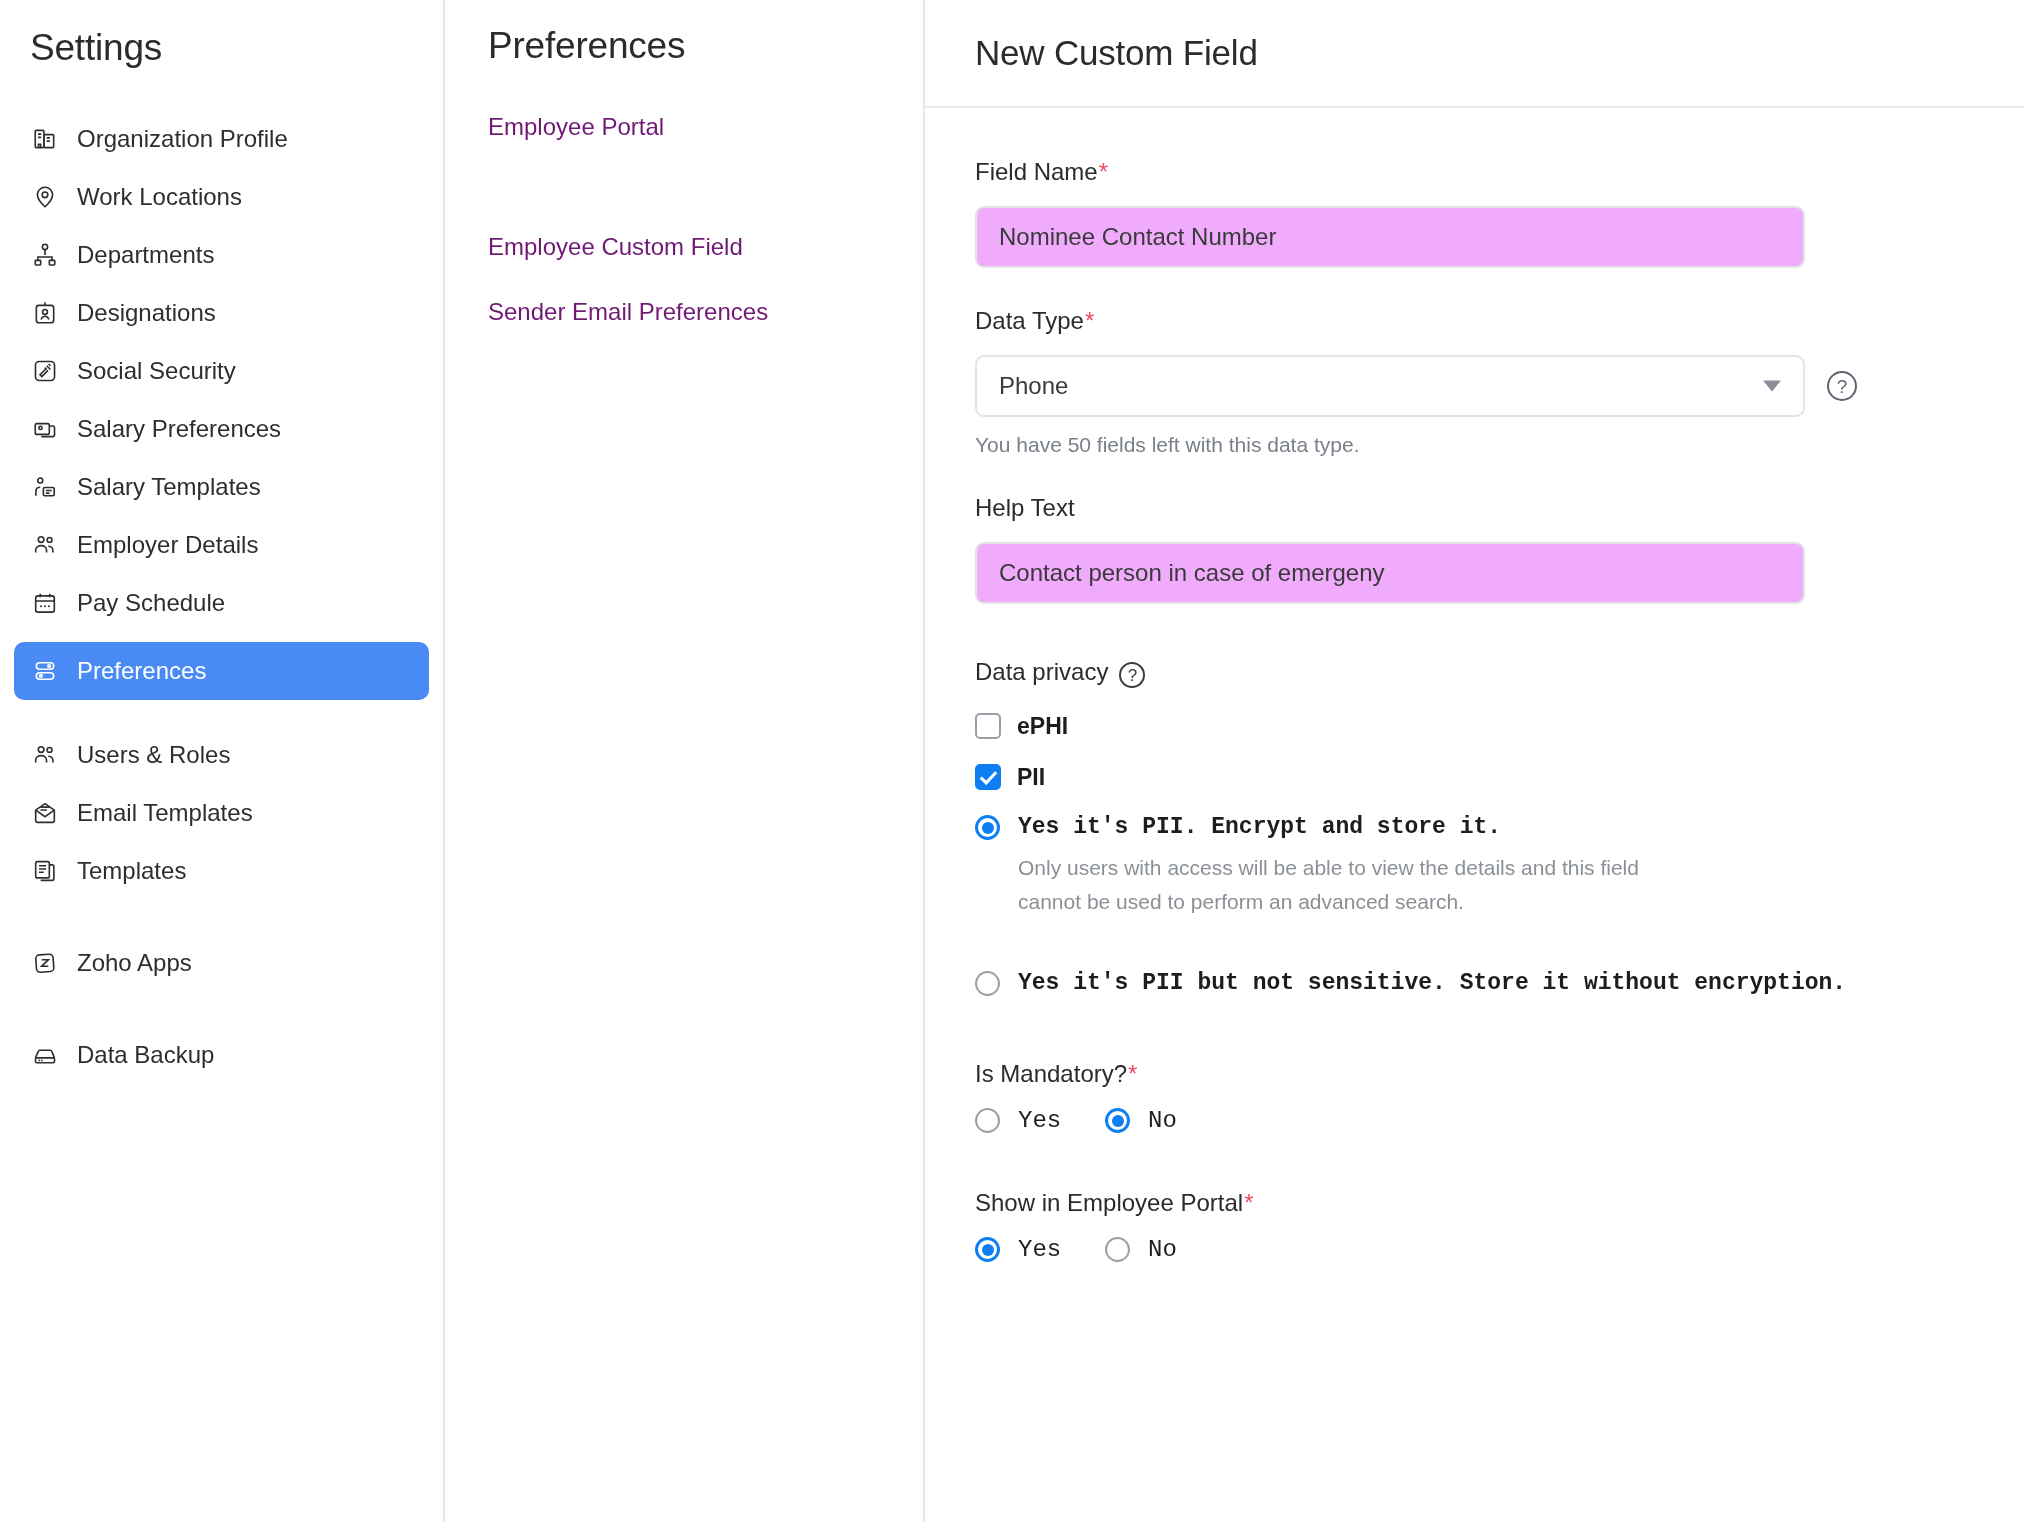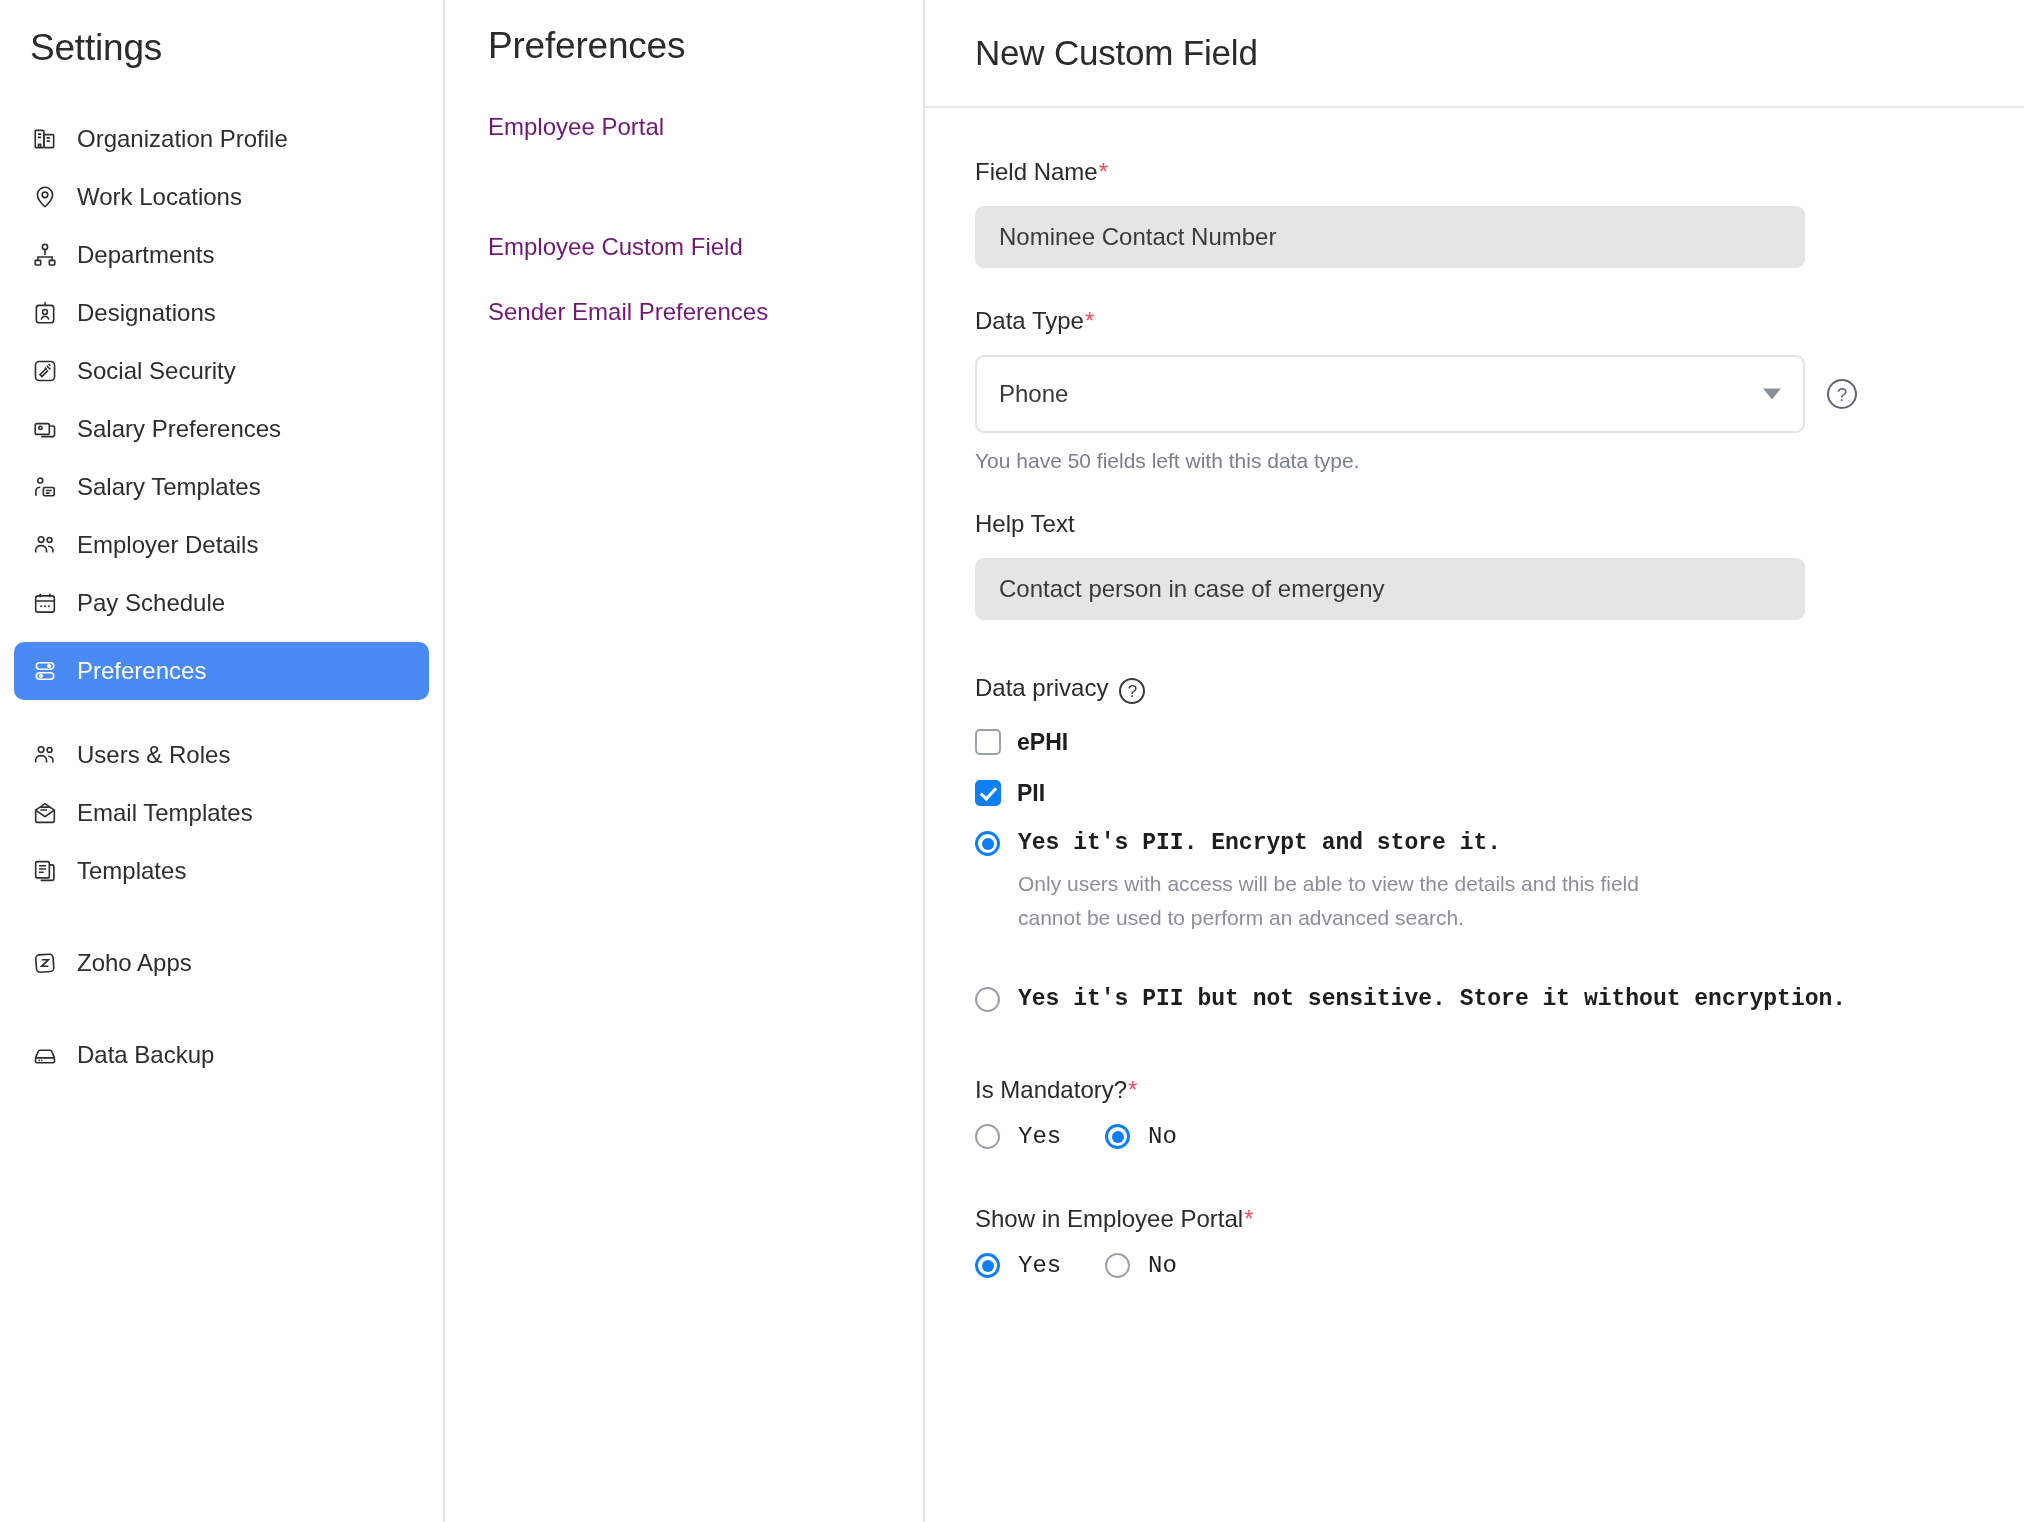--- a/index.html
+++ b/index.html
@@ -128,34 +128,34 @@
     display: flex;
     align-items: baseline;
   }
   .req { color: #f04b5e; margin-left: 1px; font-size: 24px; }
 
   .text-input {
     width: 830px;
     height: 62px;
     border: 2px solid #e2e4e7;
     border-radius: 9px;
-    background: #e5e5e5;
+    background: #f0abfc;
     font-family: "Liberation Sans", sans-serif;
     font-size: 24px;
     color: #3a3a3a;
     padding: 0 22px;
     outline: none;
     display: block;
   }
   .text-input::placeholder { color: #3a3a3a; }
 
   .select-row { display: flex; align-items: center; gap: 22px; }
   .select-wrap {
     width: 830px;
-    height: 78px;
+    height: 62px;
     border: 2px solid #e2e4e7;
     border-radius: 9px;
     background: #fff;
     display: flex;
     align-items: center;
     padding: 0 22px;
     position: relative;
     cursor: pointer;
   }
   .select-value { font-size: 24px; color: #3a3a3a; line-height: 1; }

